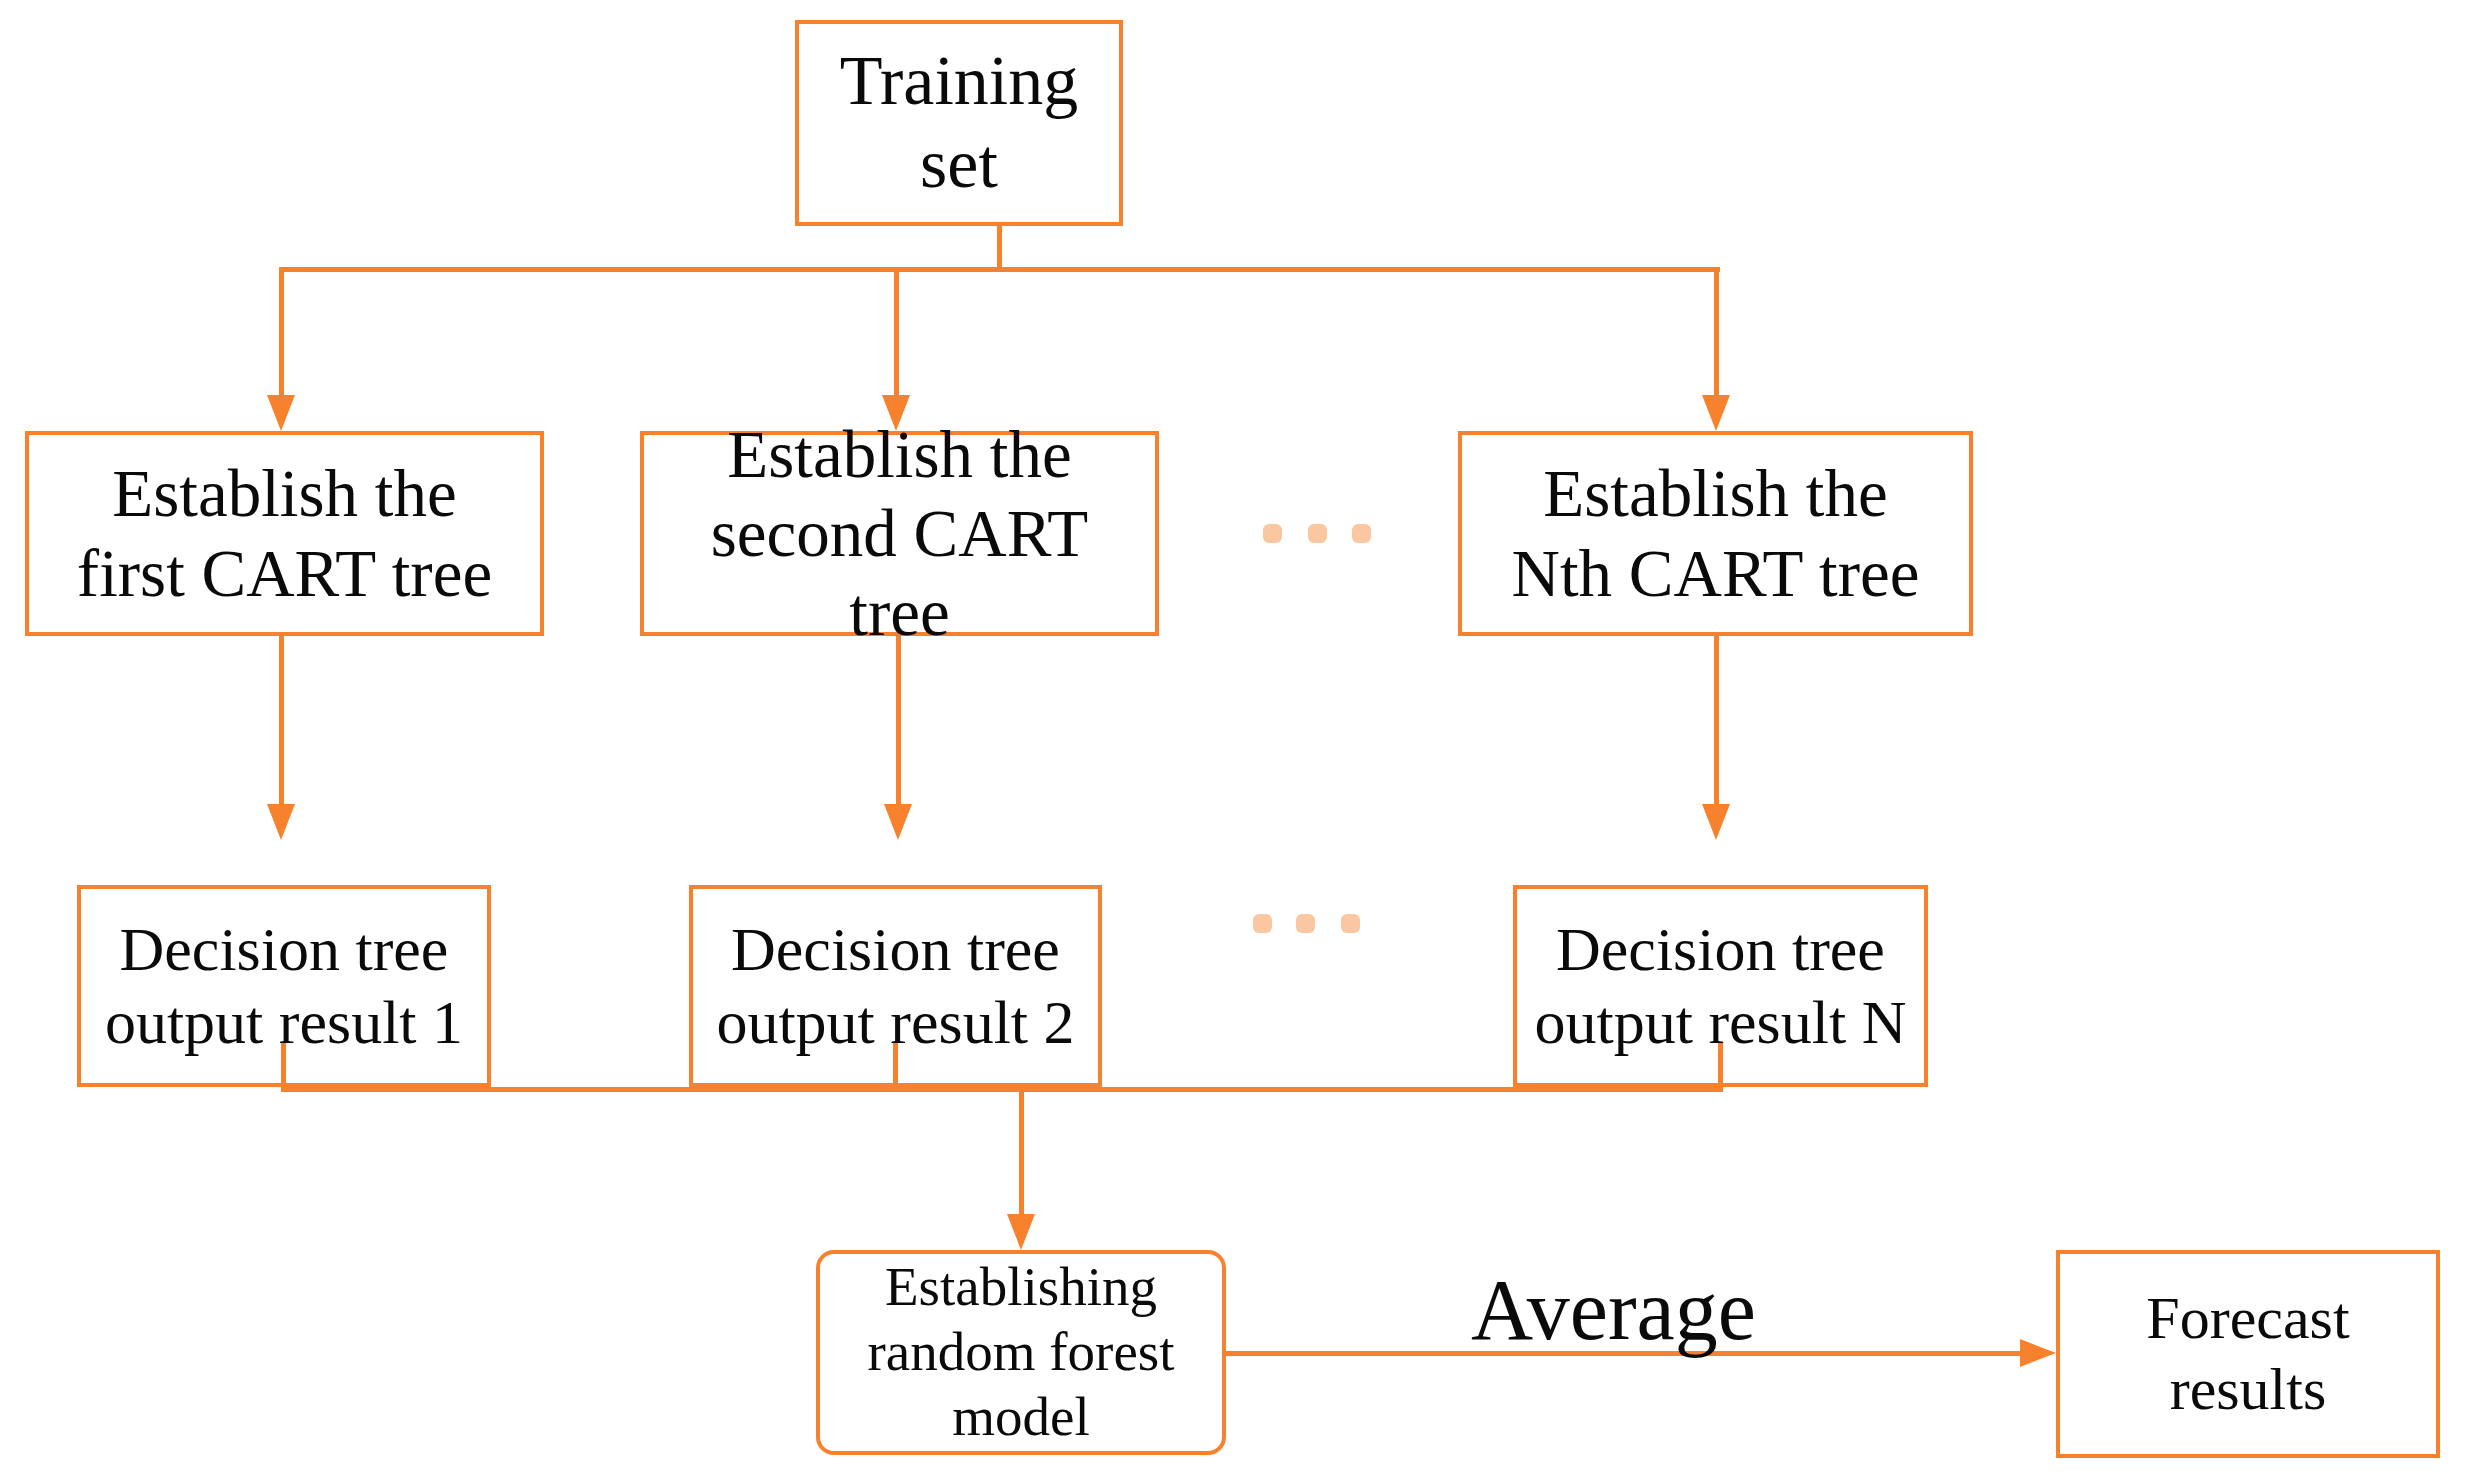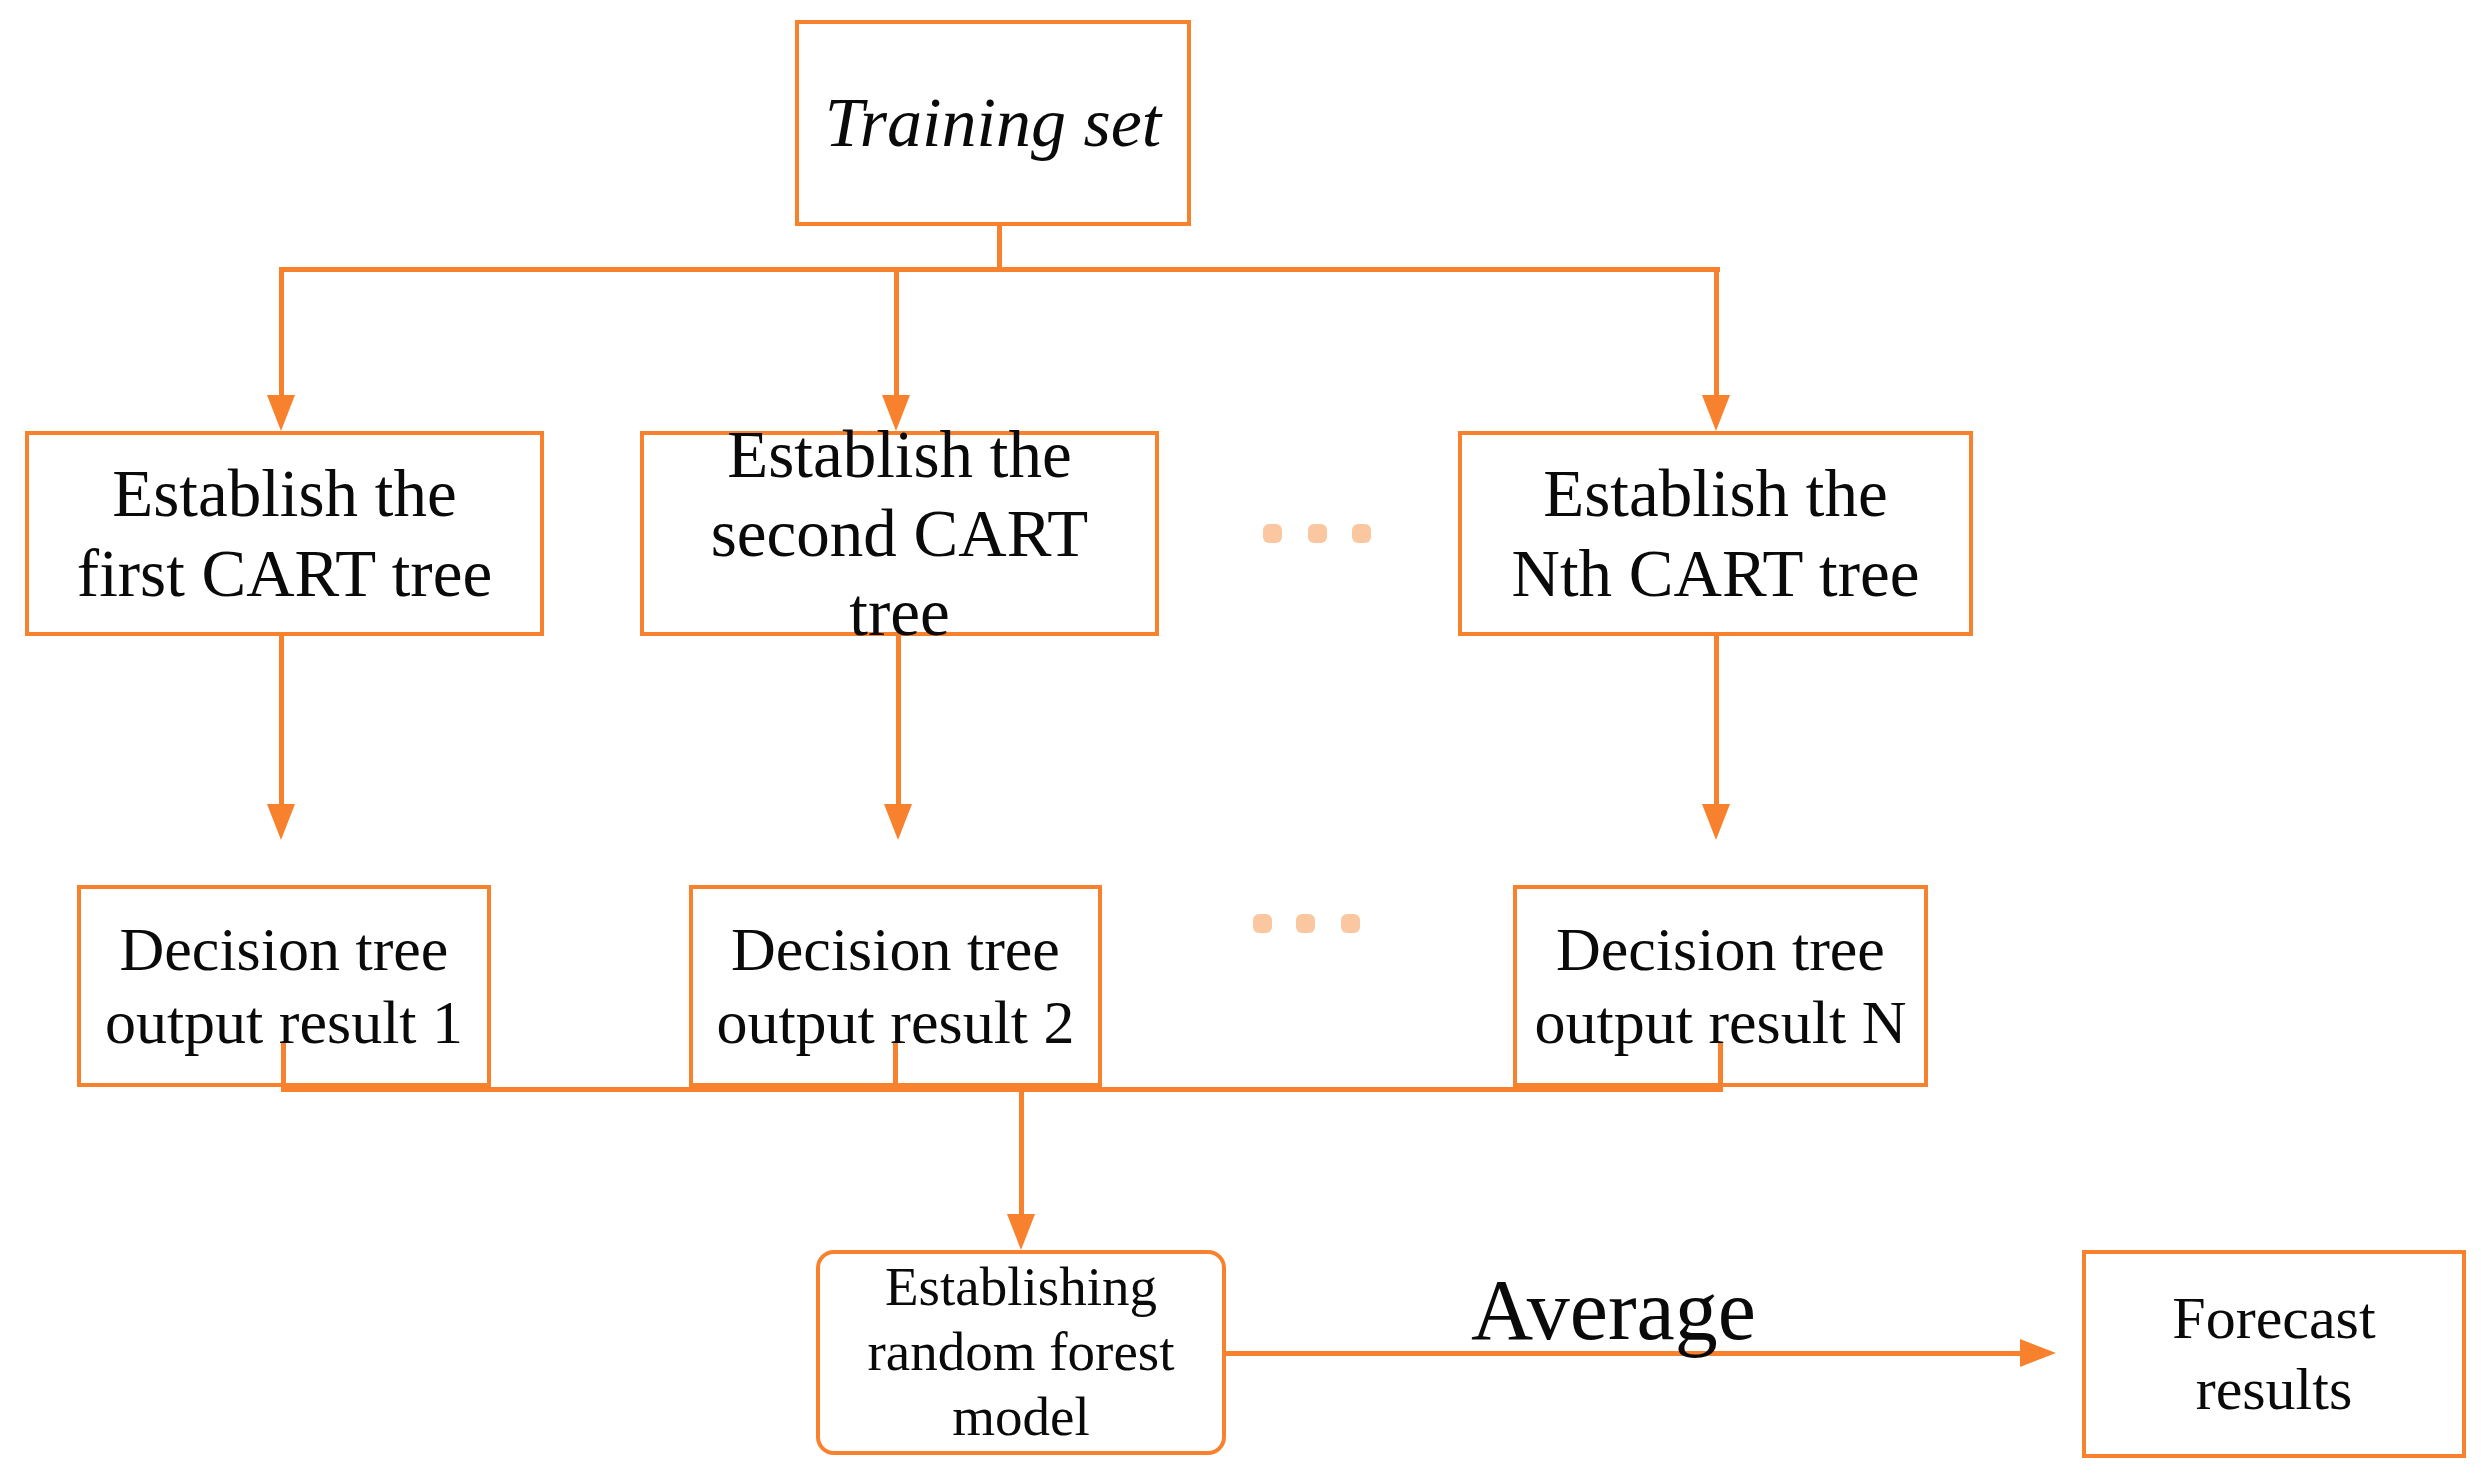--- a/index.html
+++ b/index.html
@@ -57,21 +57,21 @@
     font-size:86px;
     line-height:1;
     color:var(--ink);
   }
 </style>
 </head>
 <body>
 
 <div id="canvas">
 
-  <div class="box fs-training" style="left:795px;top:20px;width:396px;height:206px;font-style:italic;">
+  <div class="box fs-training" style="left:795px;top:20px;width:328px;height:206px;">
     <span class="box-label">Training set</span>
   </div>
 
   <div class="vline" style="left:997px;top:226px;width:5.1px;height:46px;"></div>
 
   <div class="hline" style="left:279px;top:267px;width:1441px;height:5.1px;"></div>
 
   <div class="vline" style="left:279px;top:272px;width:5.1px;height:129px;"></div>
   <div class="arrow-down" style="left:267px;top:395px;"></div>
 
@@ -141,19 +141,19 @@
   <div class="box fs-rf" style="left:816px;top:1250px;width:410px;height:205px;">
     <span class="box-label">Establishing
 random forest
 model</span>
   </div>
 
   <div class="hline" style="left:1226px;top:1351px;width:796px;height:5.1px;"></div>
   <div class="arrow-right" style="left:2020px;top:1339px;"></div>
   <div class="edge-label" style="left:1356px;top:1267px;width:515px;">Average</div>
 
-  <div class="box fs-forecast" style="left:2056px;top:1250px;width:384px;height:208px;margin-left:26px;">
+  <div class="box fs-forecast" style="left:2056px;top:1250px;width:384px;height:208px;">
     <span class="box-label">Forecast
 results</span>
   </div>
 
 </div>
 
 
 </body></html>

